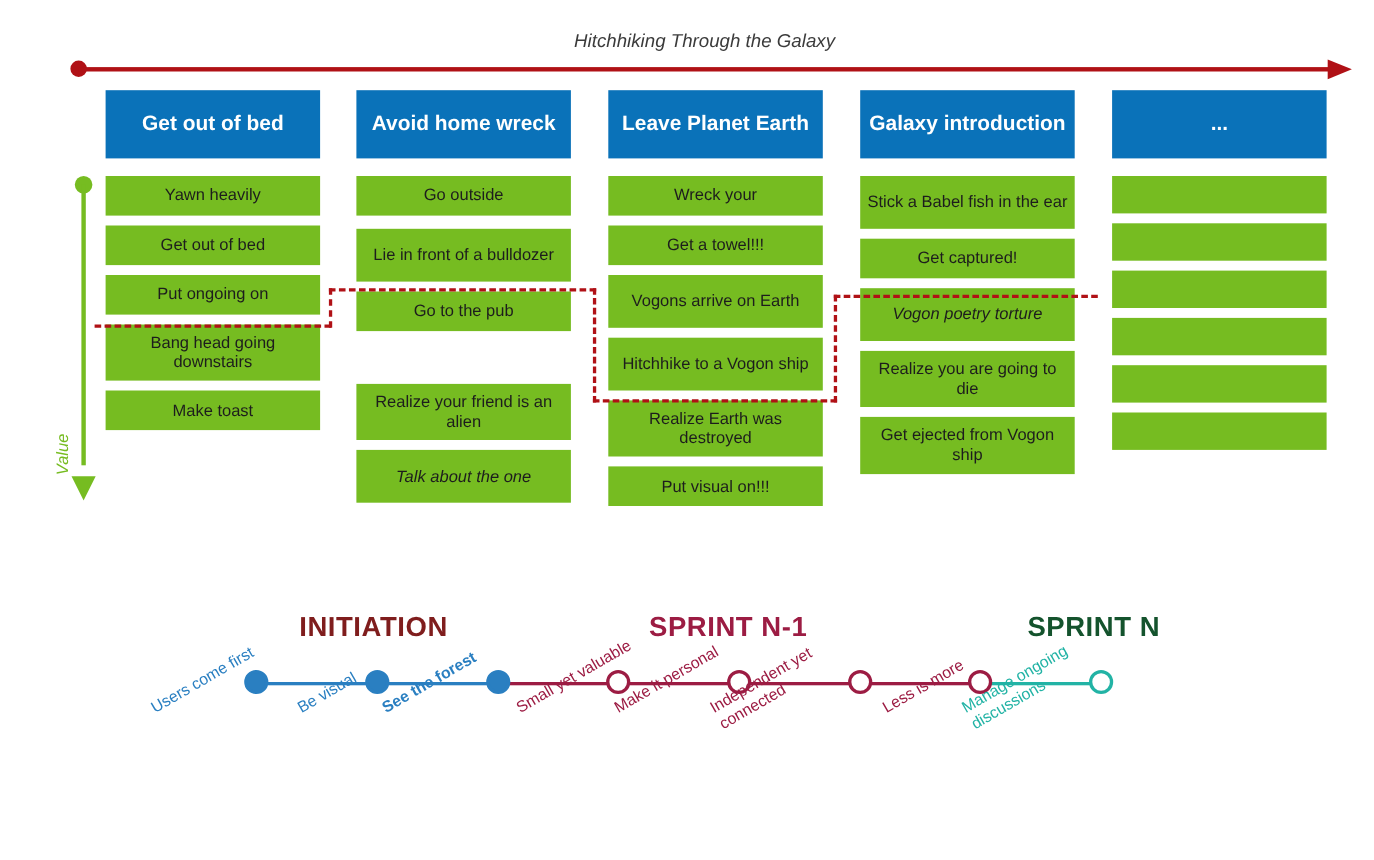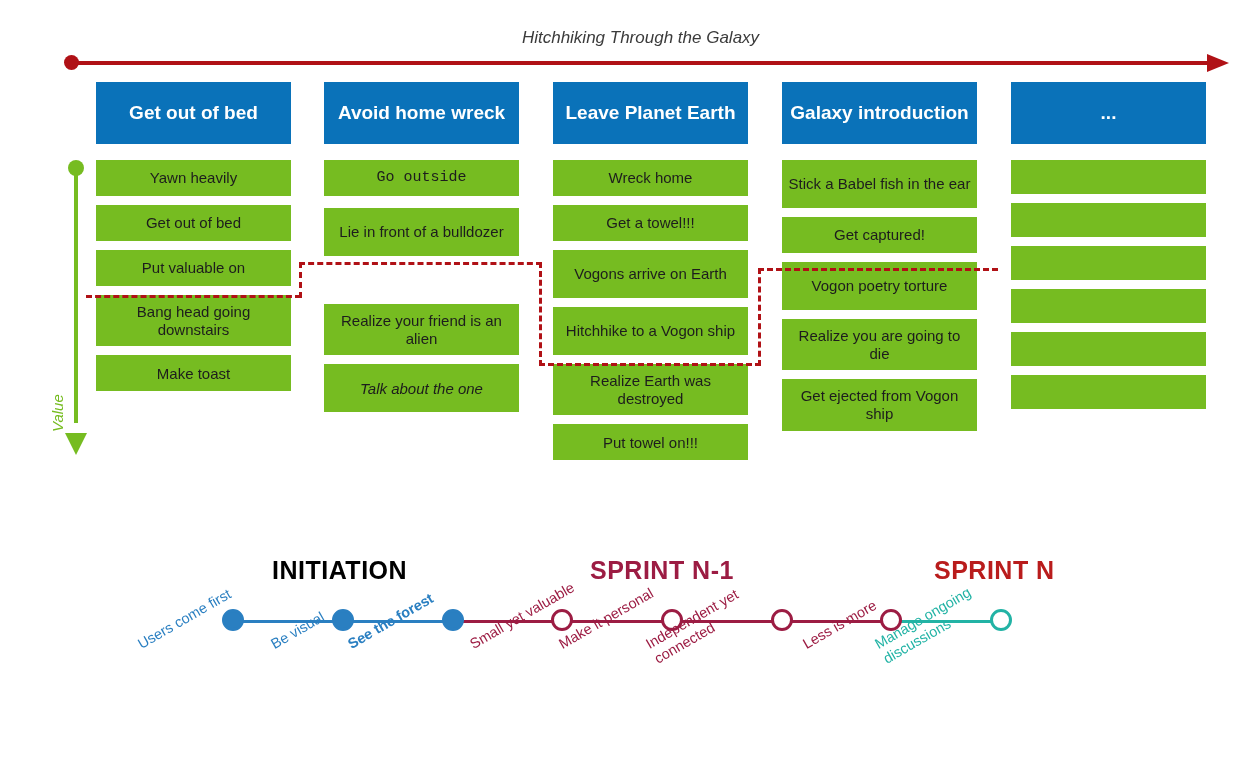--- a/index.html
+++ b/index.html
@@ -161,23 +161,23 @@
     top: 538px;
     width: 1249px;
     height: 244px;
   }
   .phase-label {
     position: absolute;
     font-size: 25px;
     font-weight: bold;
     letter-spacing: .5px;
   }
-  #phase-initiation { color: #000000; left: 272px; top: 18px; }
+  #phase-initiation { color: #7f1d1d; left: 272px; top: 18px; }
   #phase-sprint-n1 { color: #9c1c43; left: 590px; top: 18px; }
-  #phase-sprint-n  { color: #b91c1c; left: 934px; top: 18px; }
+  #phase-sprint-n  { color: #14532d; left: 934px; top: 18px; }
 
   .seg {
     position: absolute;
     height: 3px;
     top: 82px;
   }
   .node {
     position: absolute;
     top: 71px;
     width: 22px;
@@ -221,48 +221,49 @@
     <div class="dot"></div>
     <div class="line"></div>
     <div class="head"></div>
     <div id="value-label">Value</div>
   </div>
 
   <div class="column" style="left:80px;">
     <div class="col-header">Get out of bed</div>
     <div class="card" style="min-height:36px;">Yawn heavily</div>
     <div class="card" style="min-height:36px;">Get out of bed</div>
-    <div class="card" style="min-height:36px;">Put valuable on</div>
+    <div class="card" style="min-height:36px;">Put ongoing on</div>
     <div class="card" style="min-height:48px;">Bang head going downstairs</div>
     <div class="card" style="min-height:36px;">Make toast</div>
   </div>
 
   <div class="column" style="left:308px;">
     <div class="col-header">Avoid home wreck</div>
-    <div class="card" style="min-height:36px;font-family:Liberation Mono, monospace;">Go outside</div>
+    <div class="card" style="min-height:36px;">Go outside</div>
     <div class="card" style="min-height:48px;margin-top:12px;">Lie in front of a bulldozer</div>
+    <div class="card" style="min-height:36px;">Go to the pub</div>
     <div class="card" style="min-height:48px;margin-top:48px;">Realize your friend is an alien</div>
     <div class="card" style="min-height:48px; font-style:italic;">Talk about the one</div>
   </div>
 
   <div class="column" style="left:537px;">
     <div class="col-header">Leave Planet Earth</div>
-    <div class="card" style="min-height:36px;">Wreck home</div>
+    <div class="card" style="min-height:36px;">Wreck your</div>
     <div class="card" style="min-height:36px;">Get a towel!!!</div>
     <div class="card" style="min-height:48px;">Vogons arrive on Earth</div>
     <div class="card" style="min-height:48px;">Hitchhike to a Vogon ship</div>
     <div class="card" style="min-height:48px;">Realize Earth was destroyed</div>
-    <div class="card" style="min-height:36px;">Put  towel on!!!</div>
+    <div class="card" style="min-height:36px;">Put  visual on!!!</div>
   </div>
 
   <div class="column" style="left:766px;">
     <div class="col-header">Galaxy introduction</div>
     <div class="card" style="min-height:48px;">Stick a Babel fish in the ear</div>
     <div class="card" style="min-height:36px;">Get captured!</div>
-    <div class="card" style="min-height:48px;">Vogon poetry torture</div>
+    <div class="card" style="min-height:48px;font-style:italic;">Vogon poetry torture</div>
     <div class="card" style="min-height:48px;">Realize you are going to die</div>
     <div class="card" style="min-height:48px;">Get ejected from Vogon ship</div>
   </div>
 
   <div class="column" style="left:995px;">
     <div class="col-header">...</div>
     <div class="card empty"></div>
     <div class="card empty"></div>
     <div class="card empty"></div>
     <div class="card empty"></div>

